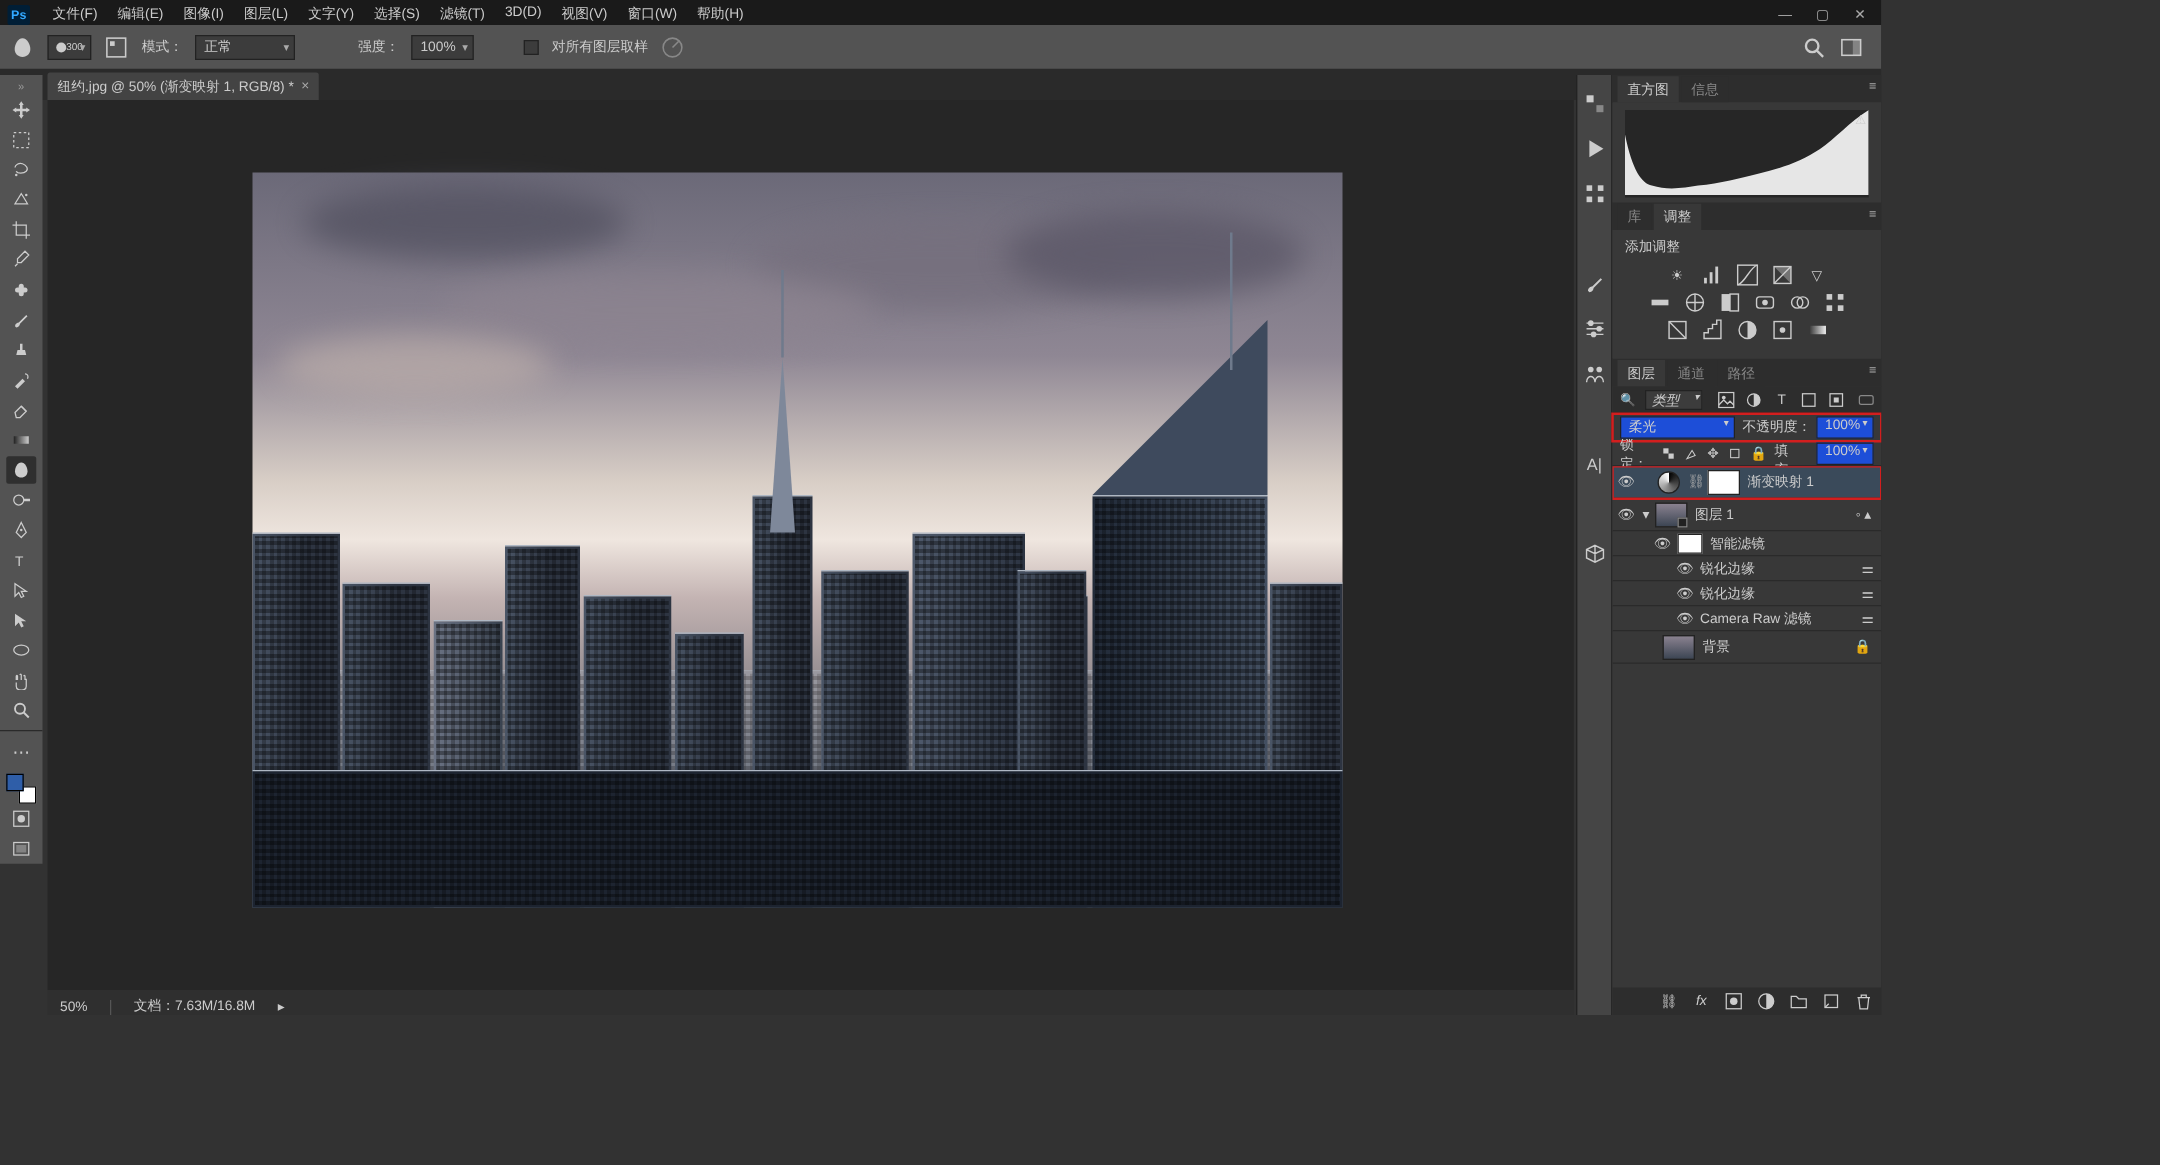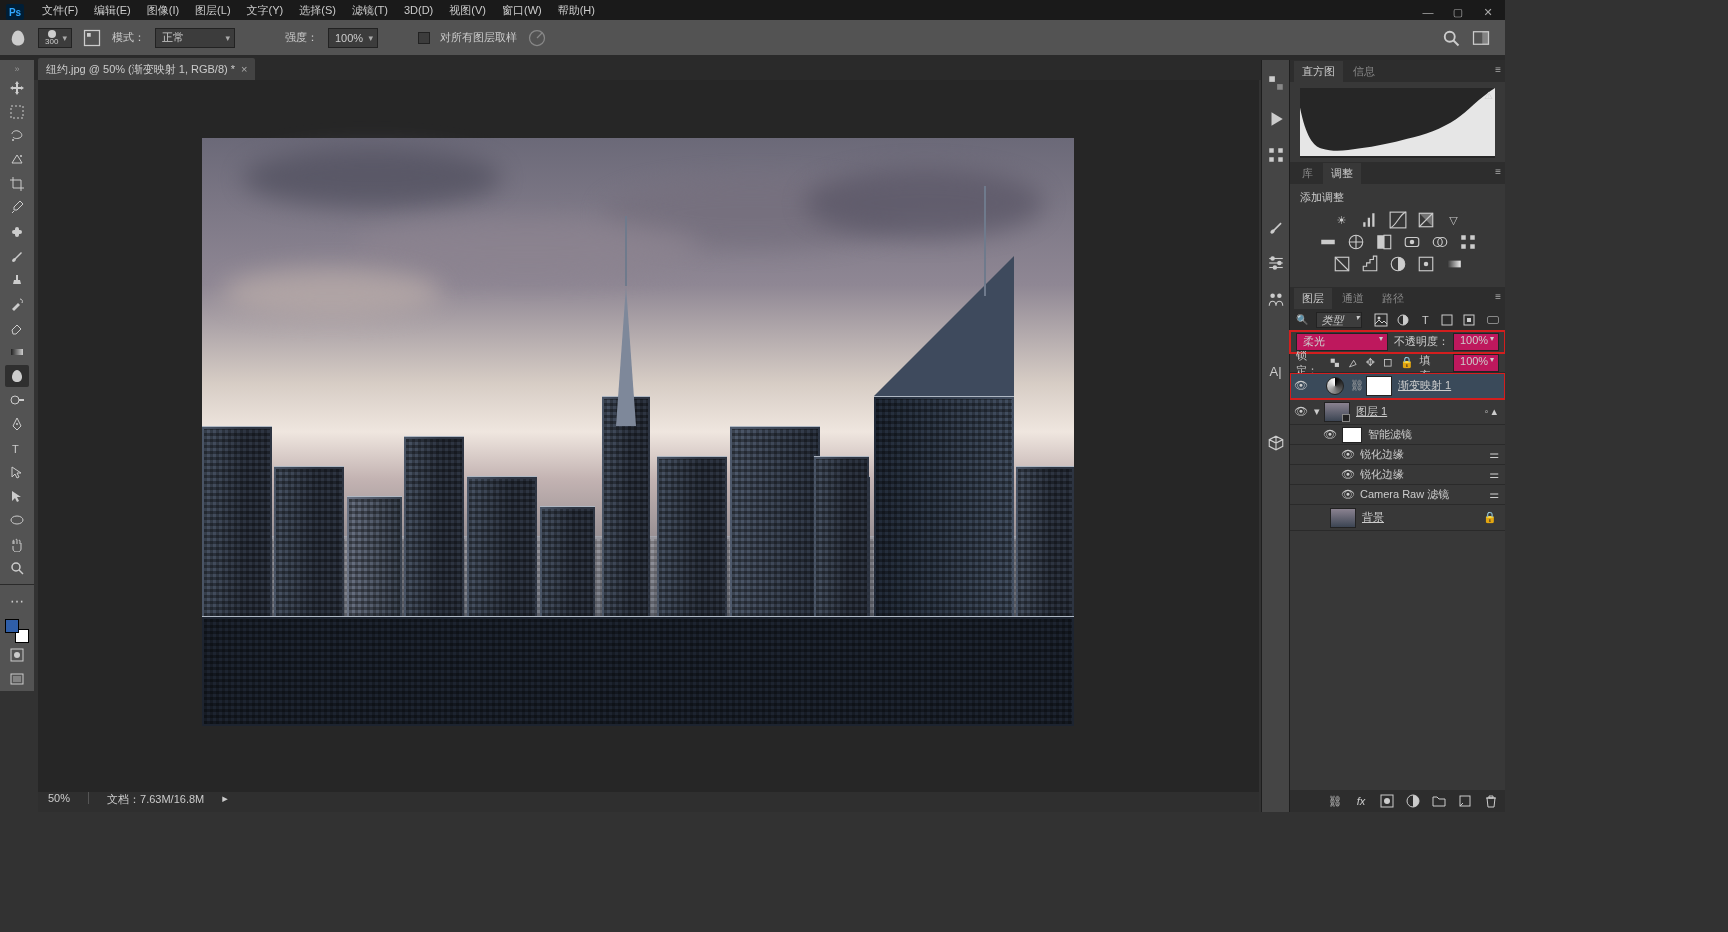--- a/index.html
+++ b/index.html
@@ -74,45 +74,45 @@
 
 .layers-head{ height:22px; background:#2d2d2d; display:flex; align-items:center; padding:0 6px; gap:8px; border-bottom:1px solid #1e1e1e;}
 .layers-head .sel{ background:#3c3c3c; border:1px solid #222; height:16px; padding:0 4px; min-width:46px; position:relative;font-style:italic;}
 .layers-head .sel::after{content:"▾"; position:absolute; right:2px; font-size:8px;}
 .layers-filters{ margin-left:4px; display:flex; gap:8px; align-items:center;}
 .lf{ width:14px;height:14px; color:#ccc; display:flex;align-items:center;justify-content:center;}
 .lswitch{ width:12px;height:8px;border:1px solid #888; border-radius:2px; margin-left:auto;}
 
 
 .blend-row{ display:flex; align-items:center; height:22px; padding:0 6px; gap:4px; border-bottom:1px solid #2a2a2a;}
-.blend-sel{ background:#be185d; border:1px solid #222; height:18px; min-width:92px; padding:0 6px; position:relative;}
+.blend-sel{ background:#1d4ed8; border:1px solid #222; height:18px; min-width:92px; padding:0 6px; position:relative;}
 .blend-sel::after{content:"▾"; position:absolute; right:4px; font-size:8px;}
 .lock-row{ display:flex; align-items:center; height:20px; padding:0 6px; gap:6px; border-bottom:1px solid #2a2a2a;}
 .lock-ic{ width:14px;height:14px; color:#bbb; display:flex;align-items:center;justify-content:center;}
 
 .layer-list{ flex:1; overflow:auto; }
 .layer{ display:flex; align-items:center; height:26px; padding:0 4px; border-bottom:1px solid #2a2a2a; gap:6px;}
 .layer.sel{ background:#3a4a5a; }
 .eye{ width:14px;height:14px; display:flex;align-items:center;justify-content:center;}
 .thumb{ width:26px;height:20px; background:#555; border:1px solid #222; flex:none;}
 .mask-thumb{ width:26px;height:20px; background:#fff; border:1px solid #222; flex:none;}
-.layer-name{ flex:1; white-space:nowrap; overflow:hidden; text-overflow:ellipsis;text-decoration:underline;}
+.layer-name{ flex:1; white-space:nowrap; overflow:hidden; text-overflow:ellipsis;}
 .subfilter{ padding-left:52px; height:20px; display:flex; align-items:center; gap:6px; border-bottom:1px solid #2a2a2a;}
 .subfilter .sfe{width:12px;height:12px;}
 .sfslider{ margin-left:auto; margin-right:6px;}
 .adj-circle{ width:18px;height:18px; border-radius:50%; background: conic-gradient(#000,#fff); border:1px solid #222; flex:none;}
 .link-ic{ width:10px;height:14px; color:#aaa; flex:none;}
 
 .layer-footer{ height:22px; background:#2d2d2d; display:flex; align-items:center; justify-content:flex-end; padding:0 6px; gap:10px;}
 .lfbtn{ width:16px;height:16px; display:flex;align-items:center;justify-content:center; color:#ccc;}
 
 .red-box{ outline:2px solid #d31e1e; outline-offset:-1px; }
 
 
-.status{ position:absolute; bottom:0; left:38px; right:246px; height:20px; background:#2f2f2f; display:flex; align-items:flex-start; padding:0 10px; gap:18px; color:#bbb;}
+.status{ position:absolute; bottom:0; left:38px; right:246px; height:20px; background:#2f2f2f; display:flex; align-items:flex-end; padding:0 10px; gap:18px; color:#bbb;}
 .status-sep{ width:1px; height:12px; background:#555;}
 </style>
 </head>
 <body>
 
 <div class="titlebar">
   <div class="ps-logo">Ps</div>
   <div class="menu-item">文件(F)</div>
   <div class="menu-item">编辑(E)</div>
   <div class="menu-item">图像(I)</div>
@@ -131,21 +131,21 @@
   </div>
 </div>
 
 <div class="optbar">
   <div class="opt-icon">
     <svg viewBox="0 0 16 16">
         <path d="M8 2 C5 2 3 6 3 9 c0 3 2 5 5 5 s5-2 5-5 C13 6 11 2 8 2 Z" fill="#ccc"></path>
       </svg>
   </div>
   <div class="opt-sel" style="min-width:34px;">
-    <span style="display:flex;flex-direction:column;align-items:center;line-height:8px;">
+    <span style="display:flex;flex-direction:row;align-items:center;line-height:8px;">
       <span style="width:8px;height:8px;border-radius:50%;background:#ccc;display:block;"></span>
       <span style="font-size:8px;">300</span>
     </span>
   </div>
   <div class="opt-icon">
     <svg viewBox="0 0 16 16">
         <rect x="2" y="2" width="12" height="12" fill="none" stroke="#ccc"></rect>
         <rect x="4" y="4" width="3" height="3" fill="#ccc"></rect>
       </svg>
   </div>

